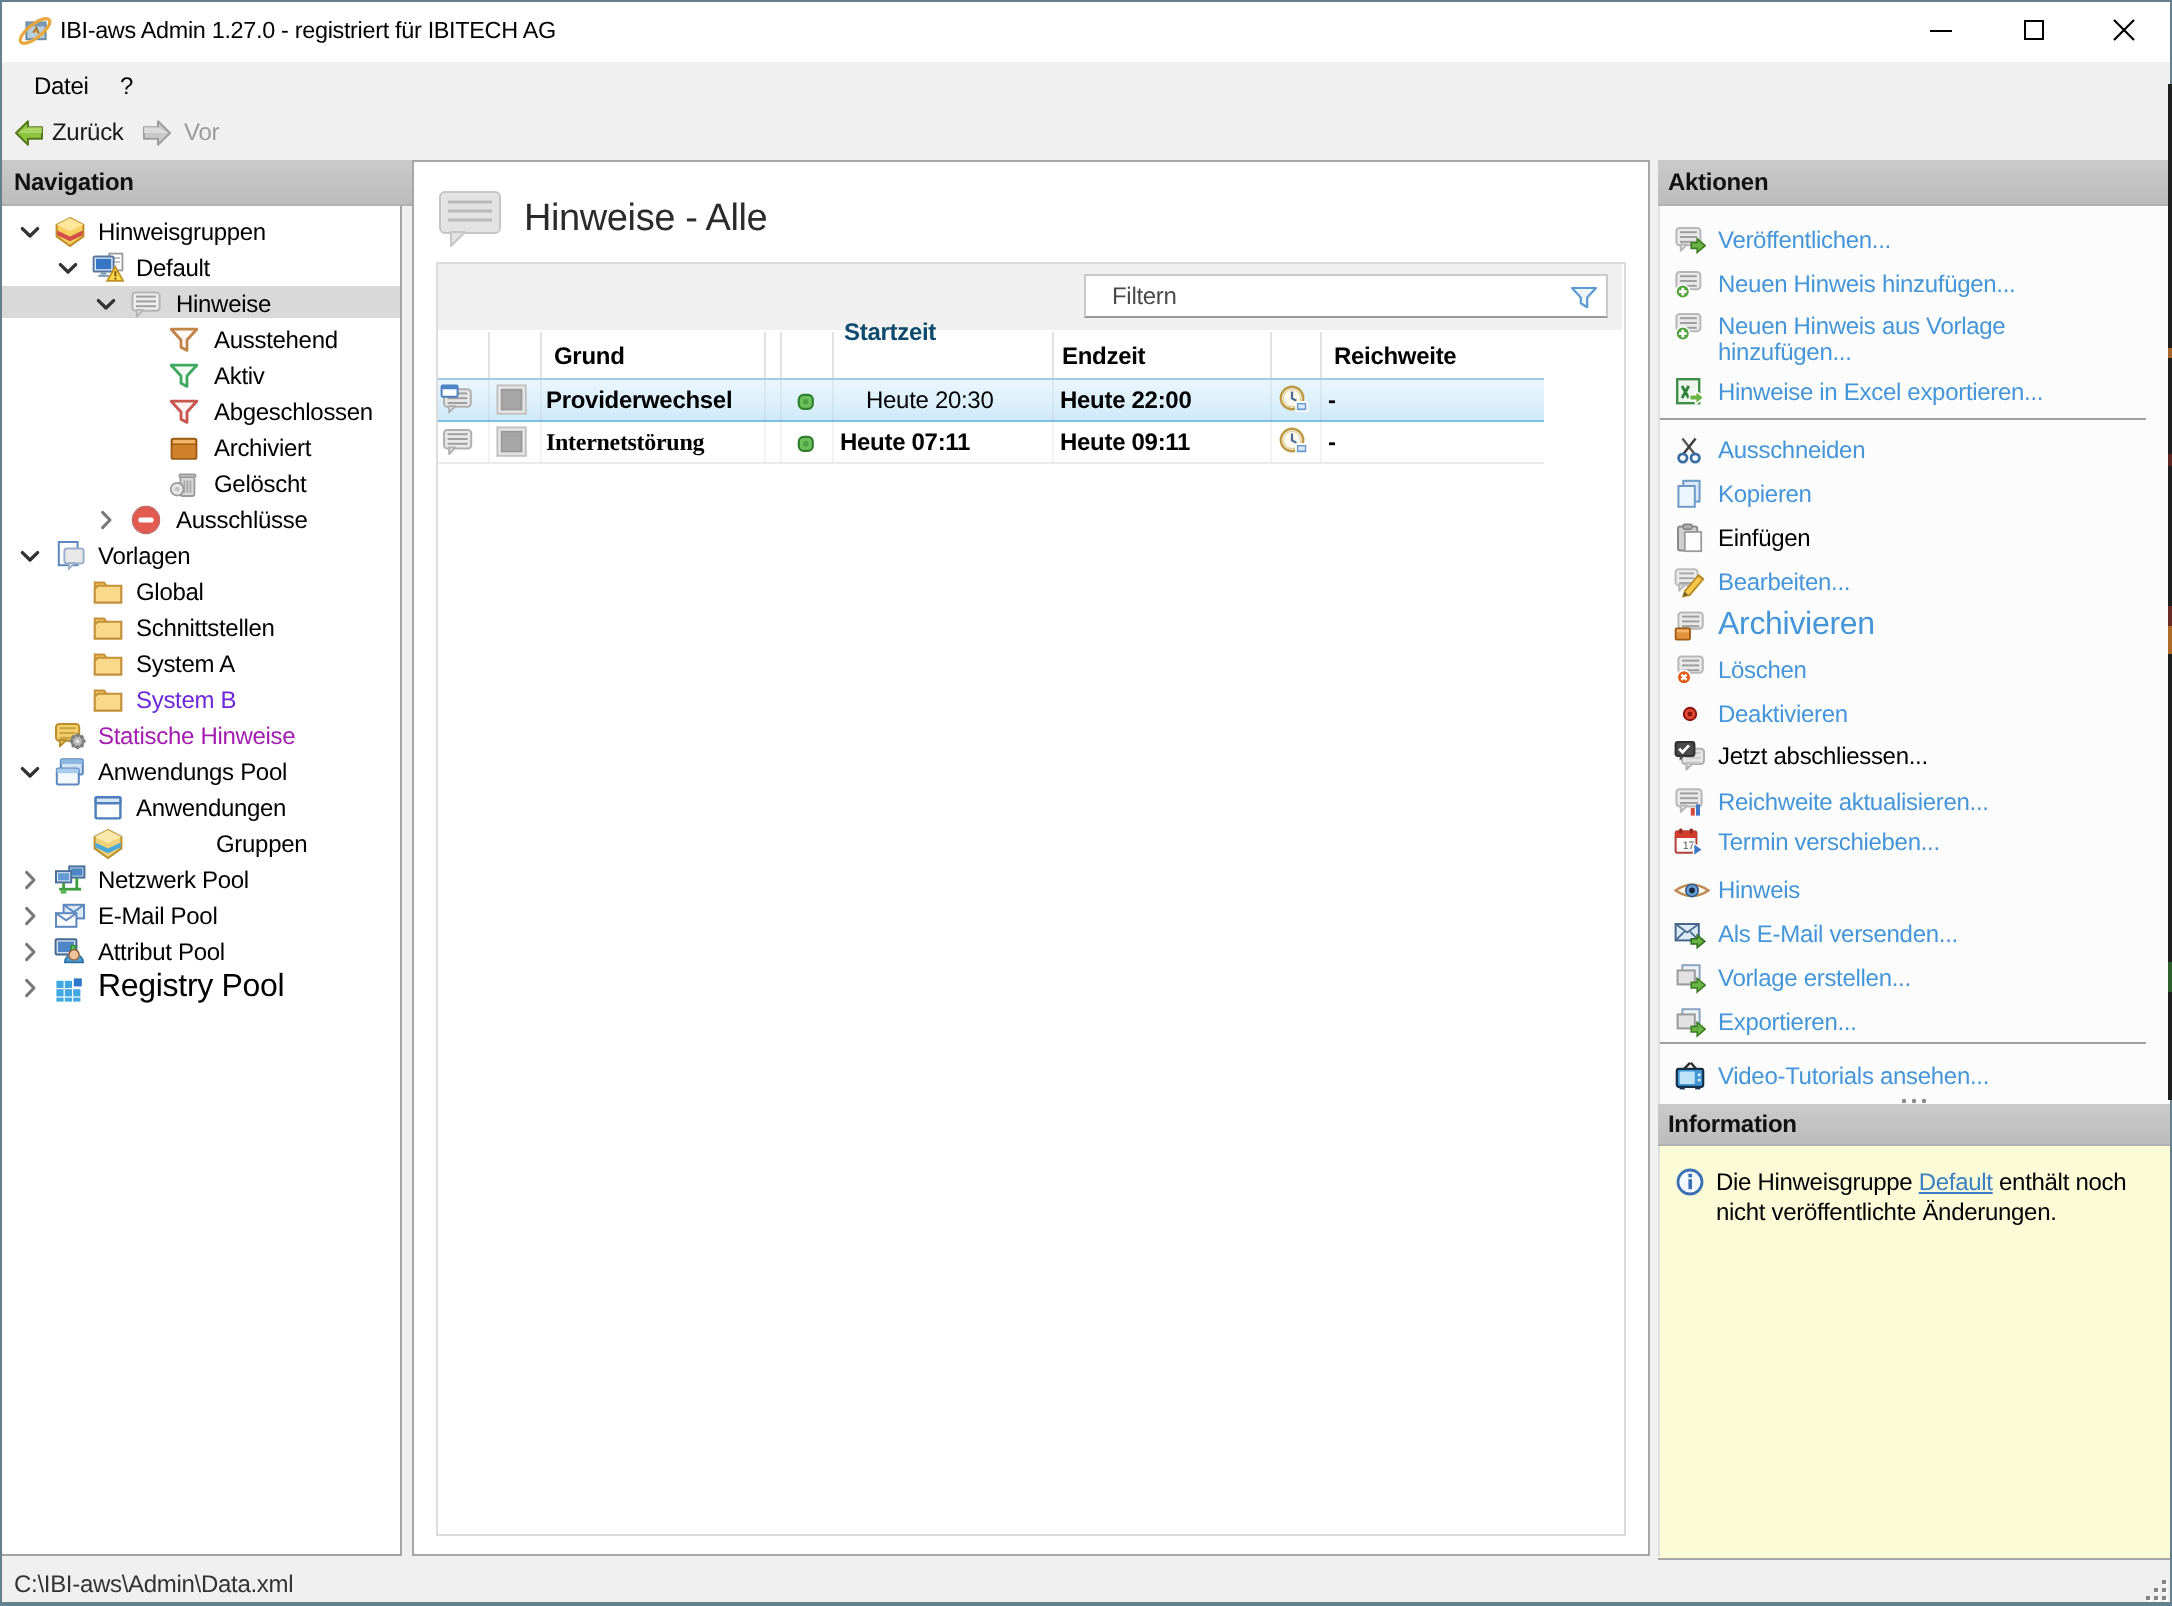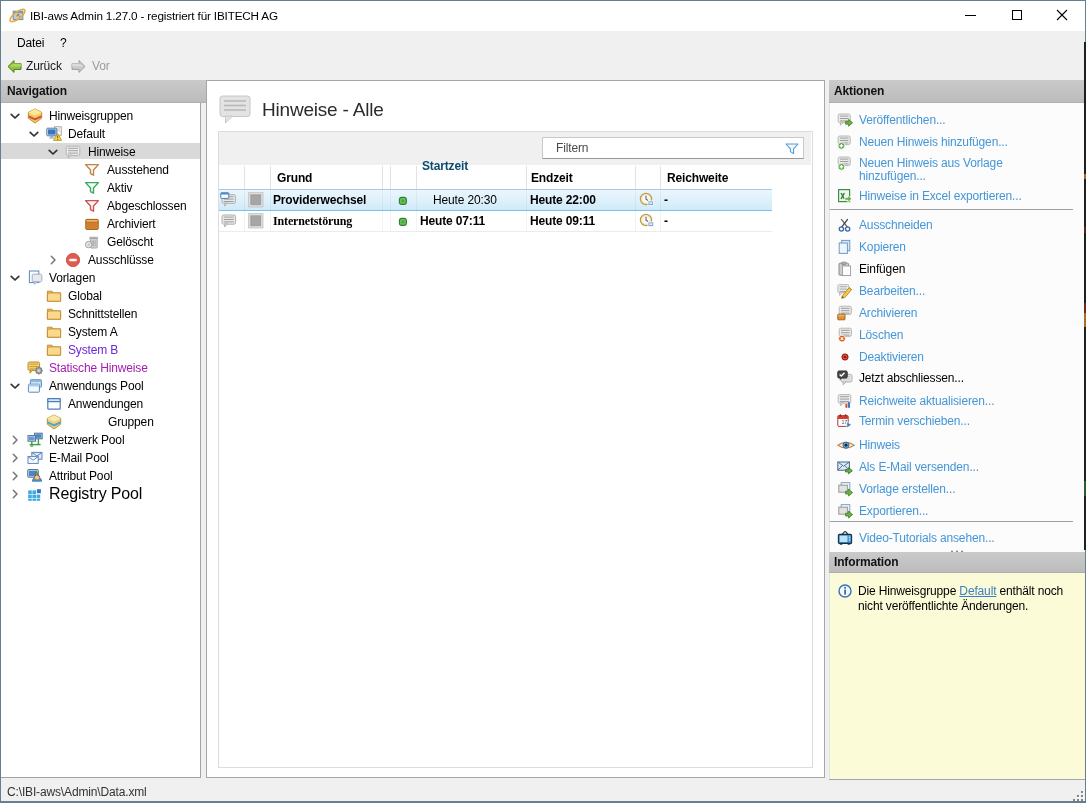--- a/index.html
+++ b/index.html
@@ -402,21 +402,21 @@
 <div style="position:absolute;left:859px;top:282px;font-size:12px;font-weight:normal;color:#4496d8;line-height:18px;white-space:nowrap;">Bearbeiten...</div>
 <div style="position:absolute;left:837px;top:305px;line-height:0;"><svg width="16" height="16" viewBox="0 0 16 16" style="">
       <rect x="2.2" y="1.2" width="12.2" height="8.2" rx="1.6" fill="#e9e9e9" stroke="#b8b8b8" stroke-width="1"></rect>
       <path d="M4.4 8.999999999999998 v3.2 l3.1 -3.2 Z" fill="#e9e9e9" stroke="#b8b8b8" stroke-width="1" stroke-linejoin="round"></path>
       <line x1="4.0" y1="3.3" x2="12.599999999999998" y2="3.3" stroke="#9f9f9f" stroke-width="1"></line>
       <line x1="4.0" y1="5.699999999999999" x2="12.599999999999998" y2="5.699999999999999" stroke="#9f9f9f" stroke-width="1"></line>
       <line x1="4.0" y1="8.1" x2="12.599999999999998" y2="8.1" stroke="#9f9f9f" stroke-width="1"></line>
       <rect x="0.8" y="9.2" width="7.2" height="5.6" rx="0.6" fill="#e0913a" stroke="#9c5c14" stroke-width="0.9"></rect>
       <rect x="1.4" y="9.8" width="6" height="1.4" fill="#f4b469"></rect>
     </svg></div>
-<div style="position:absolute;left:859px;top:304px;font-size:12px;font-weight:normal;color:#4496d8;line-height:18px;white-space:nowrap;">Archivieren</div>
+<div style="position:absolute;left:859px;top:304px;font-size:16px;font-weight:normal;color:#4496d8;line-height:18px;white-space:nowrap;">Archivieren</div>
 <div style="position:absolute;left:837px;top:327px;line-height:0;"><svg width="16" height="16" viewBox="0 0 16 16" style="">
       <rect x="2.2" y="1.2" width="12.2" height="8.2" rx="1.6" fill="#e9e9e9" stroke="#b8b8b8" stroke-width="1"></rect>
       <path d="M4.4 8.999999999999998 v3.2 l3.1 -3.2 Z" fill="#e9e9e9" stroke="#b8b8b8" stroke-width="1" stroke-linejoin="round"></path>
       <line x1="4.0" y1="3.3" x2="12.599999999999998" y2="3.3" stroke="#9f9f9f" stroke-width="1"></line>
       <line x1="4.0" y1="5.699999999999999" x2="12.599999999999998" y2="5.699999999999999" stroke="#9f9f9f" stroke-width="1"></line>
       <line x1="4.0" y1="8.1" x2="12.599999999999998" y2="8.1" stroke="#9f9f9f" stroke-width="1"></line>
       <circle cx="5" cy="11.6" r="3.4" fill="#e05a18" stroke="#fff" stroke-width="0.8"></circle>
       <path d="M3.7 10.3 l2.6 2.6 M6.3 10.3 l-2.6 2.6" stroke="#fff" stroke-width="1.2"></path>
     </svg></div>
 <div style="position:absolute;left:859px;top:326px;font-size:12px;font-weight:normal;color:#4496d8;line-height:18px;white-space:nowrap;">Löschen</div>

